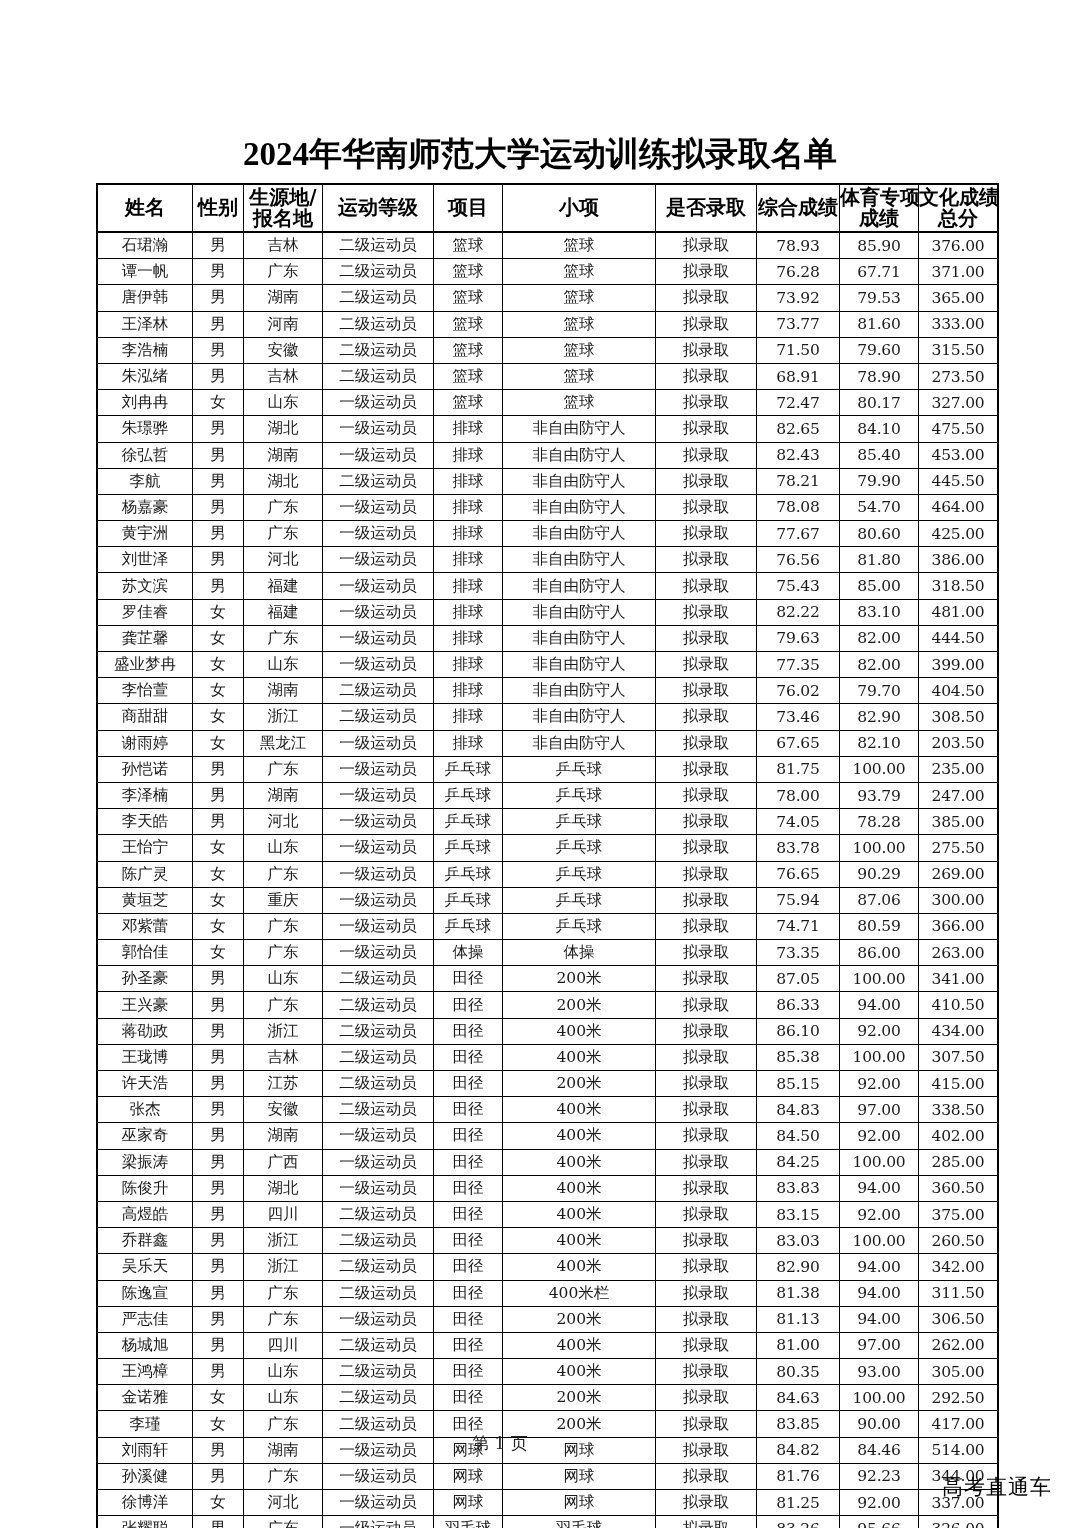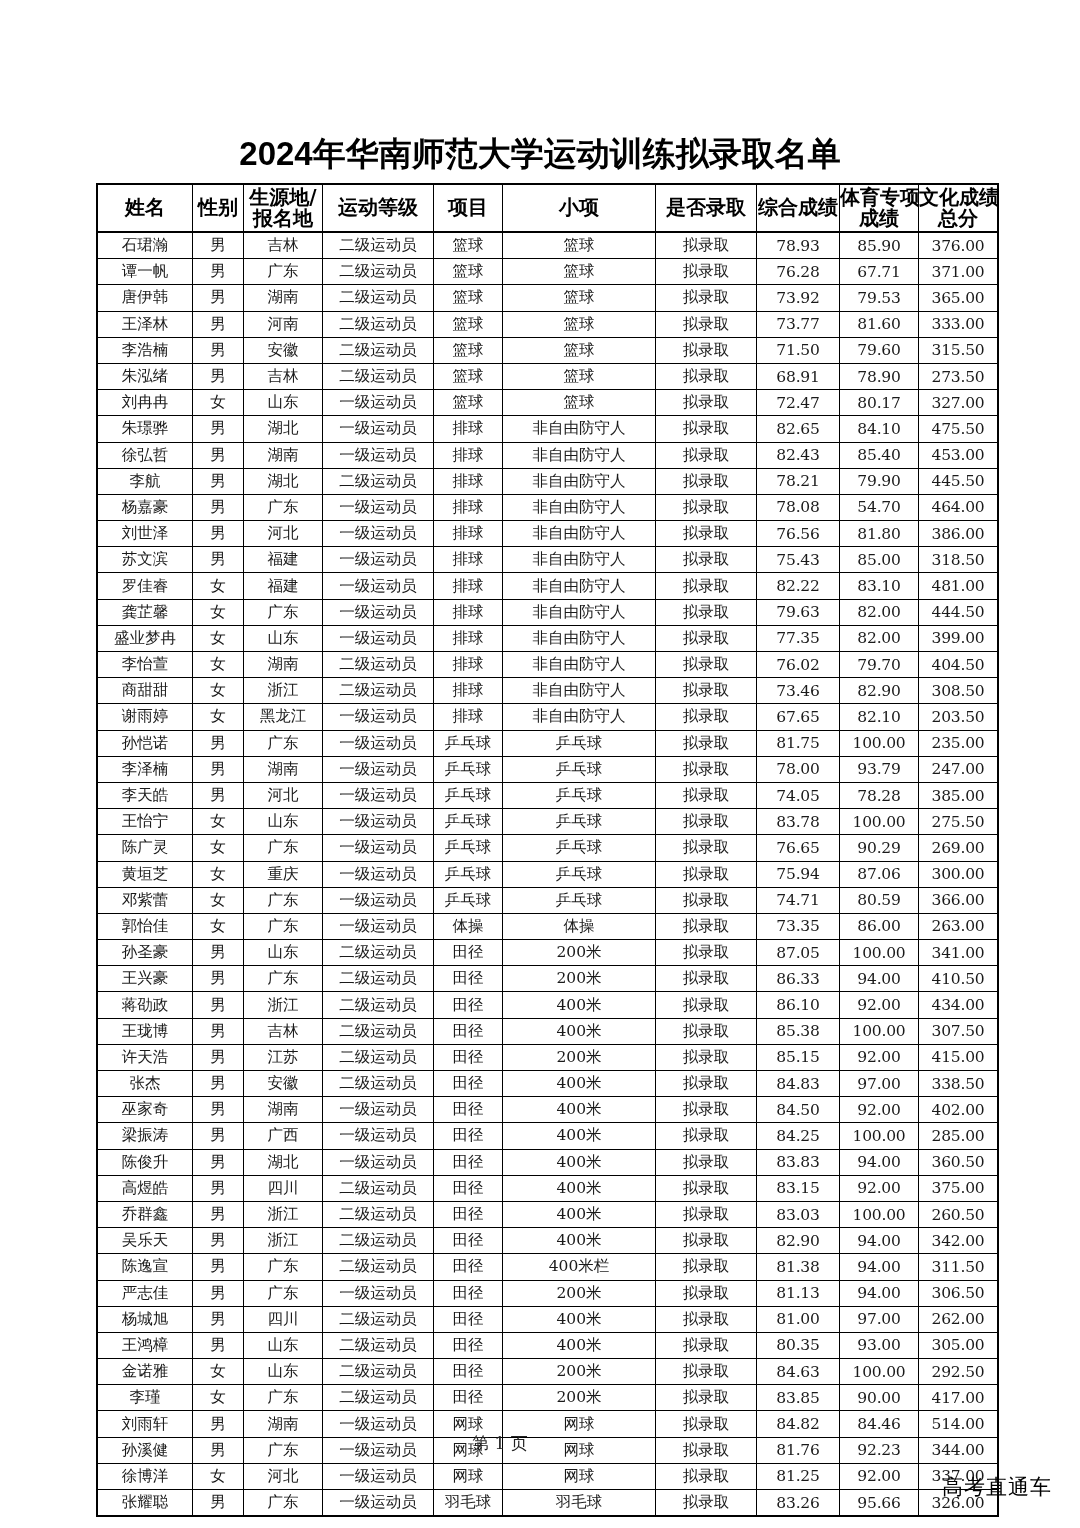--- a/index.html
+++ b/index.html
@@ -25,21 +25,21 @@
   .doc-title {
     position: absolute;
     left: 0;
     top: 132px;
     width: 1080px;
     text-align: center;
     font-size: 33px;
     font-weight: bold;
     letter-spacing: 0px;
     color: #000000;
-    font-family: Liberation Sans, sans-serif;
+    font-family: Liberation Serif, serif;
   }
 
   .table-wrap {
     position: absolute;
     left: 96px;
     top: 183px;
     width: 890px;
   }
 
   table.roster {
@@ -276,20 +276,32 @@
             <td class="c-origin">广东</td>
             <td class="c-level">一级运动员</td>
             <td class="c-sport">排球</td>
             <td class="c-event">非自由防守人</td>
             <td class="c-admit">拟录取</td>
             <td class="c-comp num">78.08</td>
             <td class="c-spec num">54.70</td>
             <td class="c-cult num">464.00</td>
           </tr>
           <tr>
+            <td class="c-name">黄宇洲</td>
+            <td class="c-gender">男</td>
+            <td class="c-origin">广东</td>
+            <td class="c-level">一级运动员</td>
+            <td class="c-sport">排球</td>
+            <td class="c-event">非自由防守人</td>
+            <td class="c-admit">拟录取</td>
+            <td class="c-comp num">77.67</td>
+            <td class="c-spec num">80.60</td>
+            <td class="c-cult num">425.00</td>
+          </tr>
+          <tr>
             <td class="c-name">刘世泽</td>
             <td class="c-gender">男</td>
             <td class="c-origin">河北</td>
             <td class="c-level">一级运动员</td>
             <td class="c-sport">排球</td>
             <td class="c-event">非自由防守人</td>
             <td class="c-admit">拟录取</td>
             <td class="c-comp num">76.56</td>
             <td class="c-spec num">81.80</td>
             <td class="c-cult num">386.00</td>

